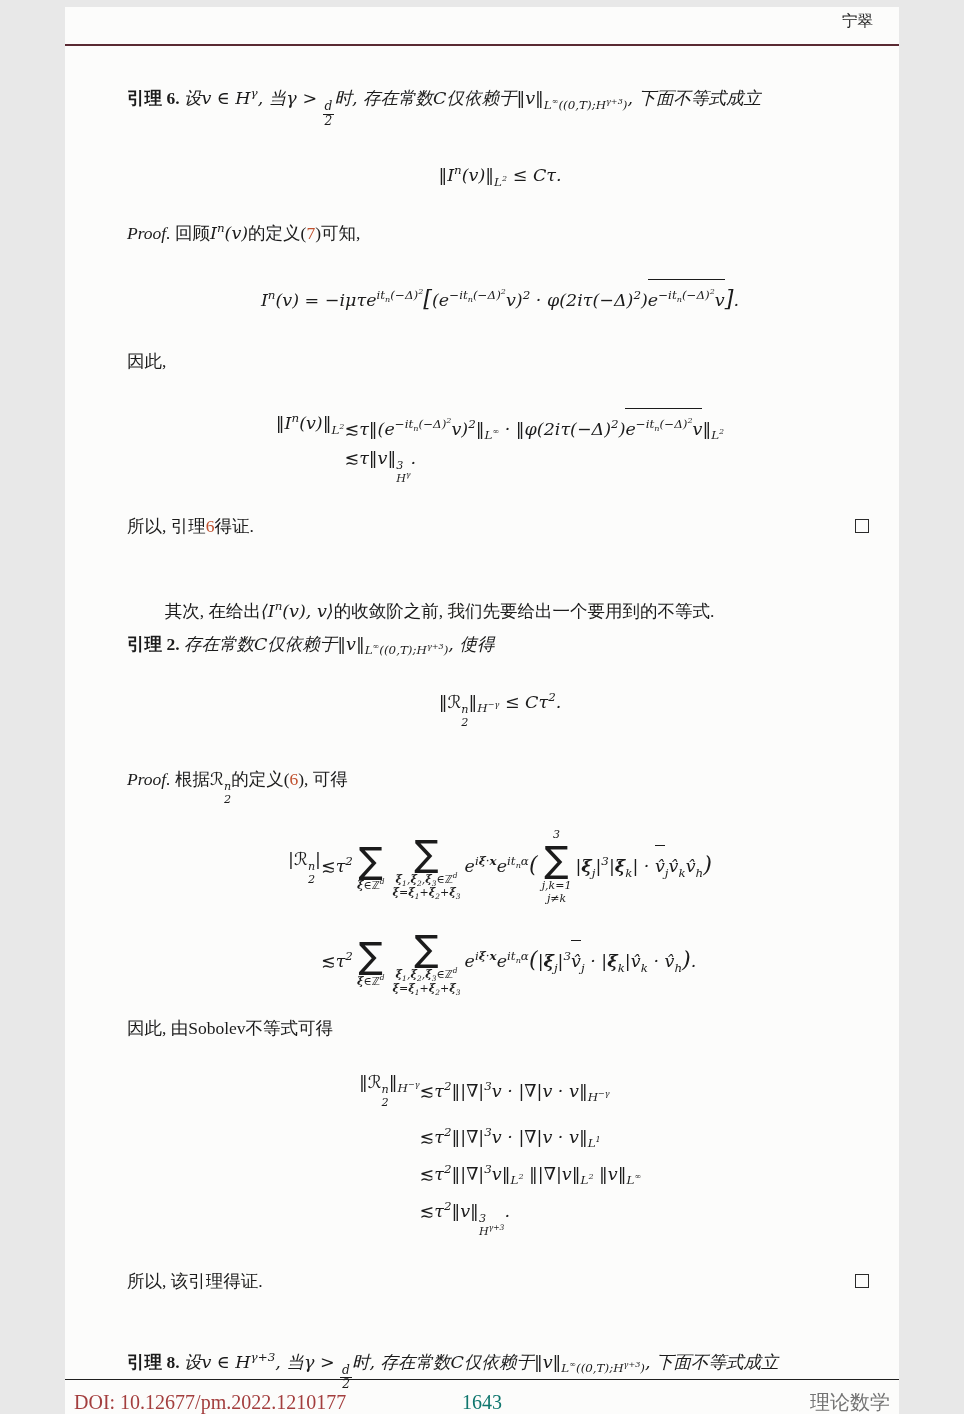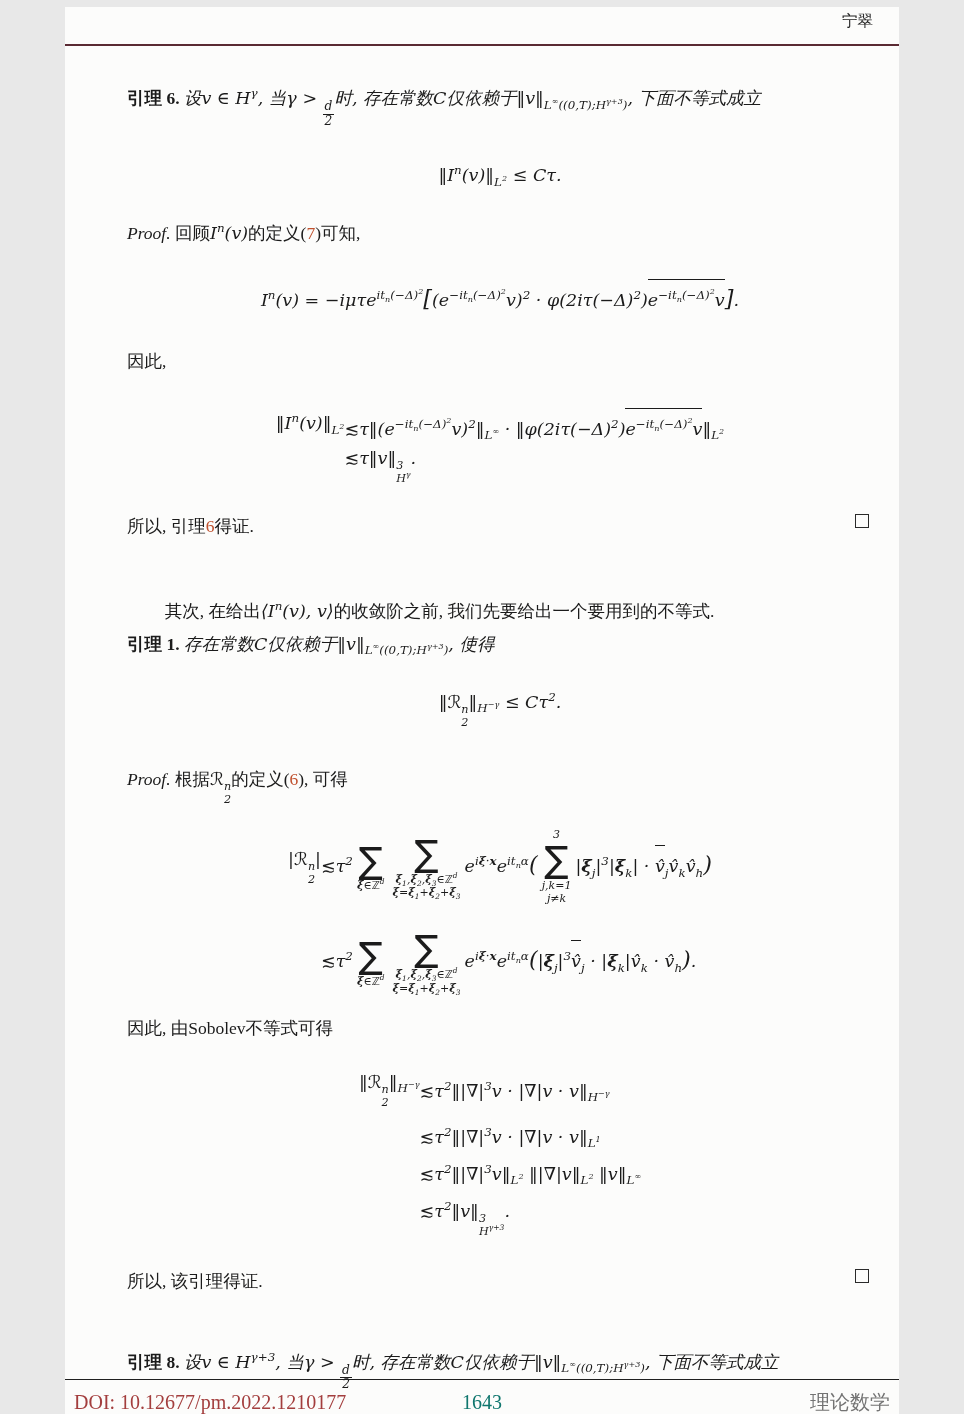--- a/index.html
+++ b/index.html
@@ -45,21 +45,21 @@
   .ov { display: inline-block; border-top: 1.2px solid #1b1b1b; line-height: 1.05; padding-top: 11px; }
   .big { font-size: 128%; }
   .frac { display: inline-flex; flex-direction: column; align-items: center; font-size: 70%; line-height: 1.1; vertical-align: -0.5em; }
   .frac .den { border-top: 1px solid #1b1b1b; padding: 0 2px; }
   .ss { display: inline-flex; flex-direction: column; align-items: flex-start; font-size: 64%; line-height: 1.2; vertical-align: -0.45em; }
   .ss span { display: block; }
   .sum { display: inline-flex; flex-direction: column; align-items: center; vertical-align: middle; margin: 0 4px; }
   .sum .sig { font-size: 36px; line-height: 1.05; font-style: normal; font-family: "DejaVu Sans", sans-serif; }
   .sum .lt { font-size: 11px; line-height: 1.1; }
   .sum .lb { font-size: 11px; line-height: 1.25; text-align: center; }
-  .qedline { display: flex; justify-content: space-between; align-items: flex-start; gap: 24px; }
+  .qedline { display: flex; justify-content: space-between; align-items: center; gap: 24px; }
   .qed { width: 12px; height: 12px; border: 1.5px solid #2a2a2a; display: inline-block; margin-right: 4px; }
   
   .m-lemma6 { margin-top: 40px; }
   .m-eq1    { margin-top: 37px; }
   .m-proof1 { margin-top: 35px; }
   .m-eq2    { margin-top: 33px; }
   .m-thus1  { margin-top: 37px; }
   .m-eq3    { margin-top: 33px; row-gap: 9px; }
   .m-qed1   { margin-top: 29px; }
   .m-next   { margin-top: 60px; text-indent: 2.15em; }
@@ -107,21 +107,21 @@
           </span>.</span>
     </div>
 
     <div class="qedline m-qed1">
       <span>所以, 引理<span class="ref">6</span>得证.</span>
       <span class="qed"></span>
     </div>
 
     <p class="m-next">其次, 在给出<span class="mi">⟨I<sup>n</sup>(v), v⟩</span>的收敛阶之前, 我们先要给出一个要用到的不等式.</p>
 
-    <p class="m-lemma7"><b class="lab">引理 1.</b> <span class="mi">存在常数<span class="mi">C</span>仅依赖于<span class="mi">‖v‖<sub>L<sup>∞</sup>((0,T);H<sup>γ+3</sup>)</sub></span>, 使得</span></p>
+    <p class="m-lemma7"><b class="lab">引理 2.</b> <span class="mi">存在常数<span class="mi">C</span>仅依赖于<span class="mi">‖v‖<sub>L<sup>∞</sup>((0,T);H<sup>γ+3</sup>)</sub></span>, 使得</span></p>
 
     <div class="eq m-eq4">‖ℛ<span class="ss">
           <span>n</span>
           <span>2</span>
         </span>‖<sub>H<sup>−γ</sup></sub> ≤ Cτ<sup>2</sup>.</div>
 
     <p class="m-proof2"><i>Proof.</i> 根据<span class="mi">ℛ<span class="ss">
             <span>n</span>
             <span>2</span>
           </span></span>的定义(<span class="ref">6</span>), 可得</p>

